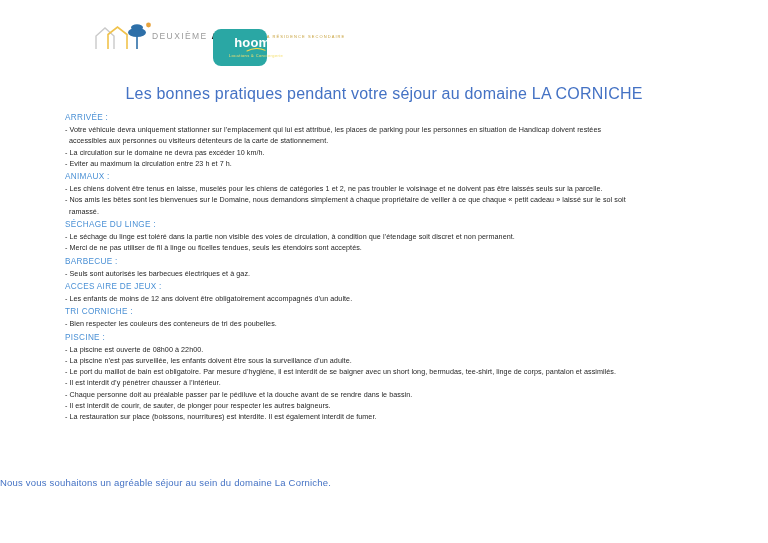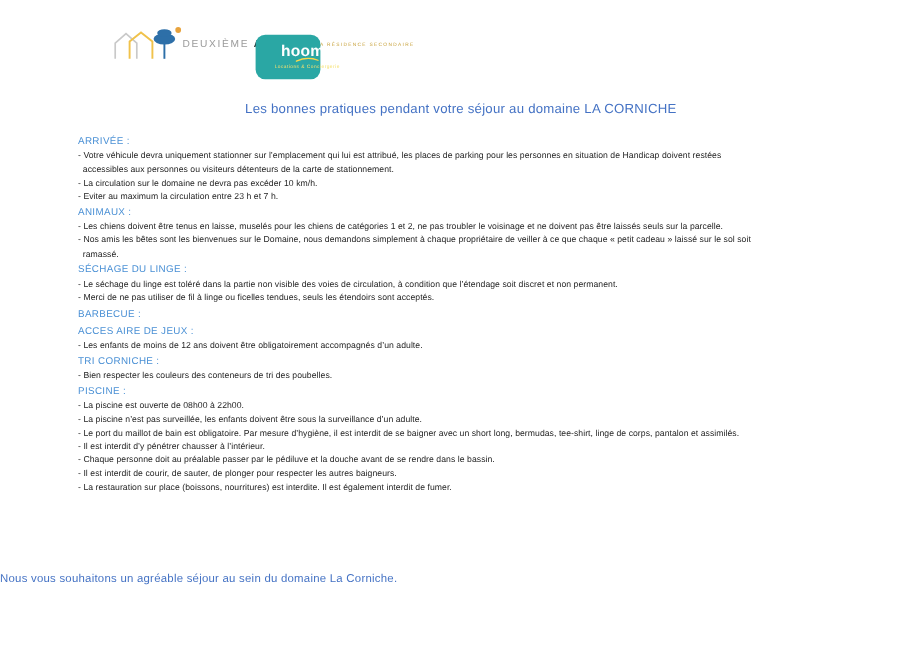--- a/index.html
+++ b/index.html
@@ -41,21 +41,21 @@
   }
   .logo-hoomy .hoomy-swoosh{margin-top:-1px;}
   .logo-hoomy .hoomy-tagline{
     color:#f5e06e;font-size:4px;letter-spacing:.4px;margin-top:1px;white-space:nowrap;
   }
 
   
   .doc-title{
     position:absolute;left:0;right:0;top:85px;
     text-align:center;
-    font-size:11px;color:#4472c4;letter-spacing:.2px;
+    font-size:16px;color:#4472c4;letter-spacing:.2px;
   }
 
   
   .doc-body{
     position:absolute;left:65px;top:110px;width:660px;
   }
   .sec-heading{
     color:#4a90d5;font-size:8.2px;line-height:13px;margin-top:1px;
     letter-spacing:.3px;white-space:nowrap;
   }
@@ -115,20 +115,21 @@
       <div class="sec-line">- La circulation sur le domaine ne devra pas excéder 10 km/h.</div>
       <div class="sec-line">- Eviter au maximum la circulation entre 23 h et 7 h.</div>
       <div class="sec-heading">ANIMAUX :</div>
       <div class="sec-line">- Les chiens doivent être tenus en laisse, muselés pour les chiens de catégories 1 et 2, ne pas troubler le voisinage et ne doivent pas être laissés seuls sur la parcelle.</div>
       <div class="sec-line">- Nos amis les bêtes sont les bienvenues sur le Domaine, nous demandons simplement à chaque propriétaire de veiller à ce que chaque « petit cadeau » laissé sur le sol soit</div>
       <div class="sec-line cont">ramassé.</div>
       <div class="sec-heading">SÉCHAGE DU LINGE :</div>
       <div class="sec-line">- Le séchage du linge est toléré dans la partie non visible des voies de circulation, à condition que l’étendage soit discret et non permanent.</div>
       <div class="sec-line">- Merci de ne pas utiliser de fil à linge ou ficelles tendues, seuls les étendoirs sont acceptés.</div>
       <div class="sec-heading">BARBECUE :</div>
+      <div class="sec-line">- Seuls sont autorisés les barbecues électriques et à gaz.</div>
       <div class="sec-heading">ACCES AIRE DE JEUX :</div>
       <div class="sec-line">- Les enfants de moins de 12 ans doivent être obligatoirement accompagnés d’un adulte.</div>
       <div class="sec-heading">TRI CORNICHE :</div>
       <div class="sec-line">- Bien respecter les couleurs des conteneurs de tri des poubelles.</div>
       <div class="sec-heading">PISCINE :</div>
       <div class="sec-line">- La piscine est ouverte de 08h00 à 22h00.</div>
       <div class="sec-line">- La piscine n’est pas surveillée, les enfants doivent être sous la surveillance d’un adulte.</div>
       <div class="sec-line">- Le port du maillot de bain est obligatoire. Par mesure d’hygiène, il est interdit de se baigner avec un short long, bermudas, tee-shirt, linge de corps, pantalon et assimilés.</div>
       <div class="sec-line">- Il est interdit d’y pénétrer chausser à l’intérieur.</div>
       <div class="sec-line">- Chaque personne doit au préalable passer par le pédiluve et la douche avant de se rendre dans le bassin.</div>

